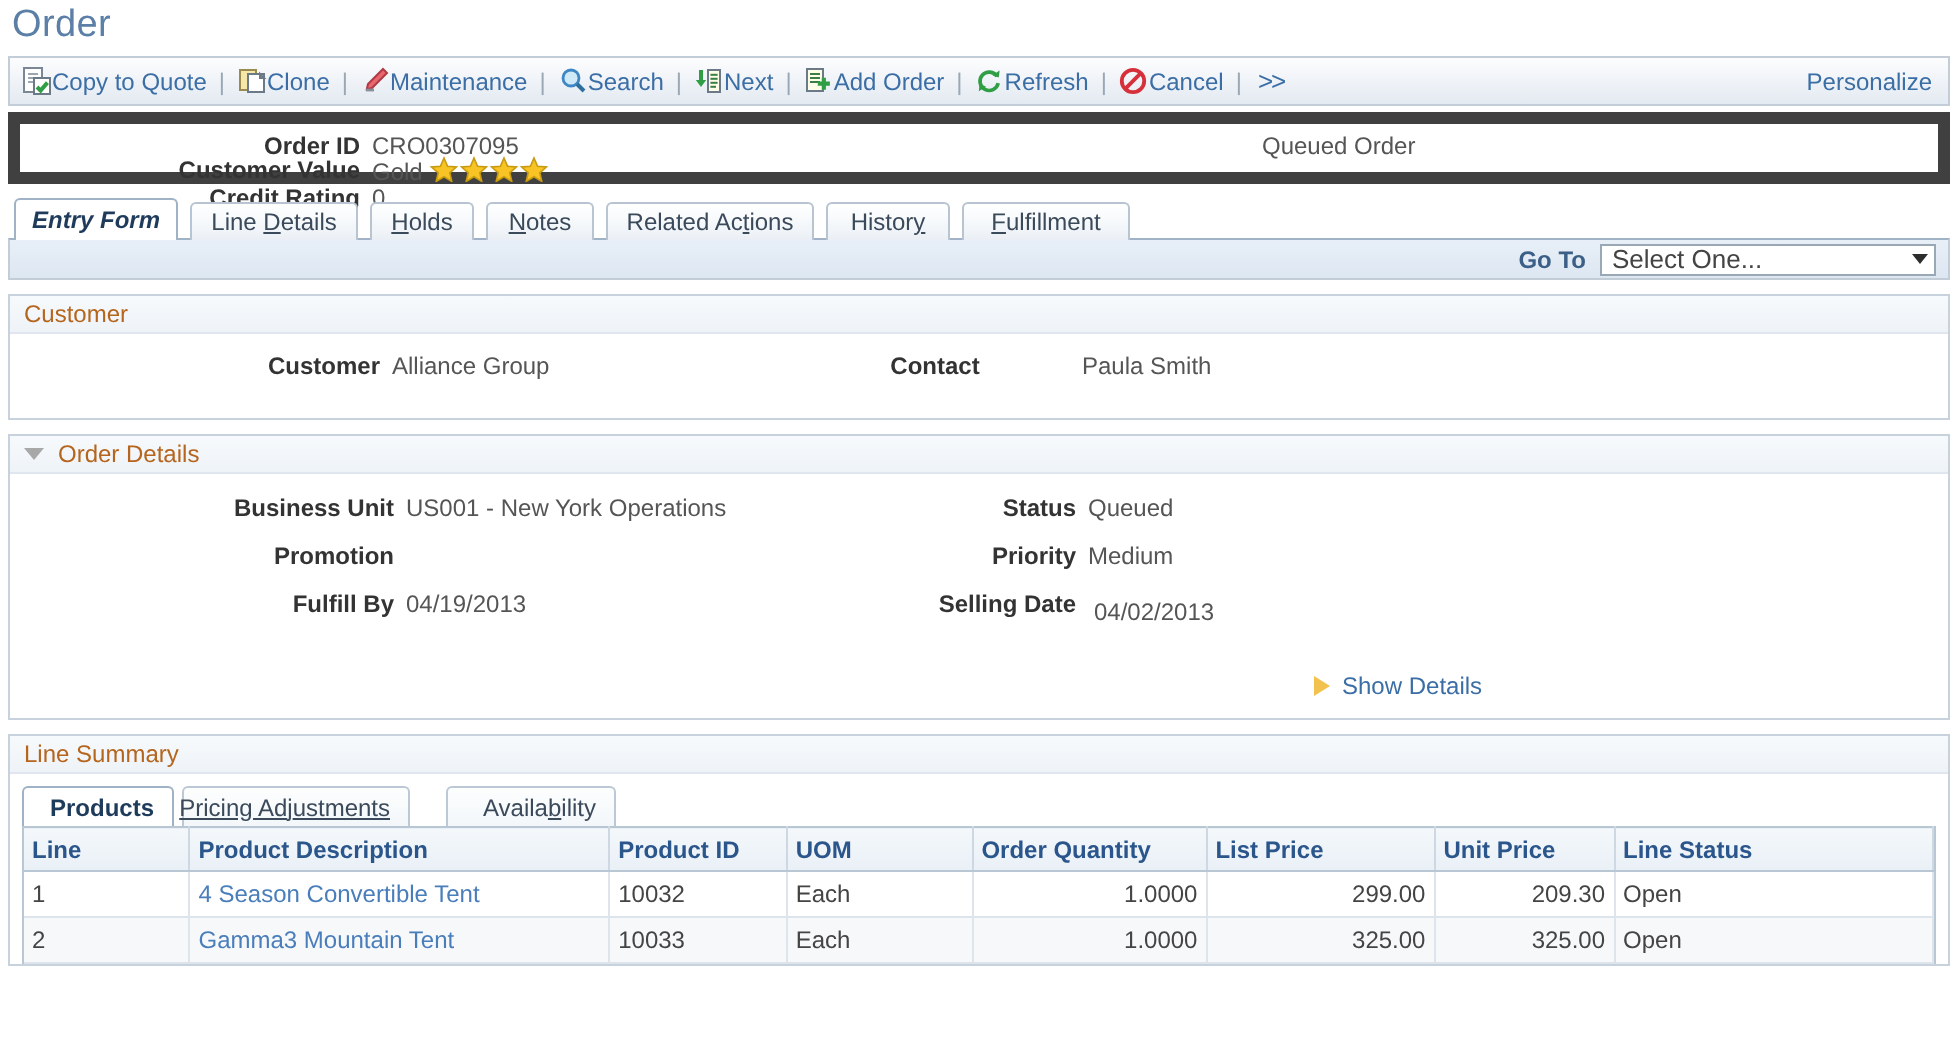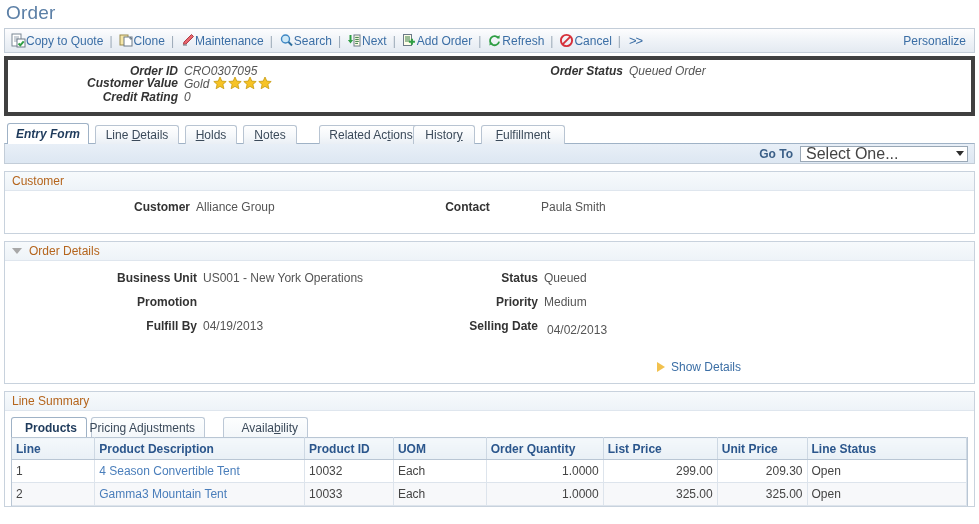--- a/index.html
+++ b/index.html
@@ -26,22 +26,22 @@
   .tb-actions{display:flex;align-items:center;flex:1;min-width:0;}
   .tb-item{display:flex;align-items:center;white-space:nowrap;}
   .tb-item .lbl{color:#3b6ea5;font-size:12px;padding-left:0;}
   .tb-sep{color:#9aa8b6;padding:0 6px;font-size:12px;}
   .tb-chev{color:#3b6ea5;font-size:13px;letter-spacing:-1px;padding:0 2px;}
   .tb-personalize{color:#3b6ea5;font-size:12px;white-space:nowrap;padding-right:2px;}
   .ico{display:inline-block;vertical-align:middle;line-height:0;}
 
   
   .hdr-panel{
-    margin:3px 4px 0 4px;border:4px solid #404040;background:#ffffff;
-    height:60px;position:relative;box-sizing:border-box;font-style:italic;
+    margin:3px 4px 0 4px;border:6px solid #404040;background:#ffffff;
+    height:36px;position:relative;box-sizing:border-box;
   }
   .fld{position:absolute;display:flex;align-items:flex-start;}
   .fld .lab{font-weight:bold;color:#333;text-align:right;font-size:12px;}
   .fld .val{color:#555;font-size:12px;padding-left:6px;}
   .stars{display:inline-block;padding-left:4px;vertical-align:-1px;}
 
   
   .tabstrip{position:relative;margin:8px 0 0 4px;height:20px;z-index:2;}
   .tab{
     position:absolute;bottom:0;height:19px;box-sizing:border-box;
@@ -58,21 +58,21 @@
   .tabs-underbar{
     margin:0 4px;height:21px;border:1px solid #c3cdd8;border-top:1px solid #9fb2c6;
     background:linear-gradient(to bottom,#e8eff7 0%,#dde7f2 100%);
     position:relative;box-sizing:border-box;display:flex;align-items:center;
     justify-content:flex-end;padding-right:6px;margin-top:-1px;
   }
   .goto-lab{font-weight:bold;color:#3b5f87;font-size:12px;padding-right:7px;}
   .goto-select{
     width:168px;height:16px;border:1px solid #9aa8b6;background:#fff;
     display:flex;align-items:center;justify-content:space-between;
-    font-size:16px;color:#444;padding:0 3px 0 5px;box-sizing:border-box;
+    font-size:13px;color:#444;padding:0 3px 0 5px;box-sizing:border-box;
   }
   .caret-dn{
     width:0;height:0;border-left:4px solid transparent;border-right:4px solid transparent;
     border-top:5px solid #2d2d2d;
   }
 
   
   .group{margin:7px 4px 0 4px;border:1px solid #c8d2dd;background:#fff;box-sizing:border-box;}
   .group-hdr{
     height:18px;display:flex;align-items:center;padding-left:7px;
@@ -270,42 +270,39 @@
       </span>
     </div>
 
     <div class="fld" style="left:0;top:30px;width:170px;justify-content:flex-end;">
       <span class="lab">Credit Rating</span>
     </div>
     <div class="fld" style="left:170px;top:30px;">
       <span class="val">0</span>
     </div>
 
-    <div class="fld" style="left:420px;top:4px;width:195px;justify-content:flex-end;">
-      <span class="lab">Order Status</span>
-    </div>
     <div class="fld" style="left:615px;top:4px;">
       <span class="val">Queued Order</span>
     </div>
   </div>
 
   <div class="tabstrip">
     <div class="tab active" style="left:3px;width:82px;">
       <span>Entry Form</span>
     </div>
     <div class="tab" style="left:91px;width:84px;">
       <span>Line <u>D</u>etails</span>
     </div>
     <div class="tab" style="left:181px;width:52px;">
       <span><u>H</u>olds</span>
     </div>
     <div class="tab" style="left:239px;width:54px;">
       <span><u>N</u>otes</span>
     </div>
-    <div class="tab" style="left:315px;width:104px;">
+    <div class="tab" style="left:299px;width:104px;">
       <span>Related Ac<u>t</u>ions</span>
     </div>
     <div class="tab" style="left:409px;width:62px;">
       <span>Histor<u>y</u></span>
     </div>
     <div class="tab" style="left:477px;width:84px;">
       <span><u>F</u>ulfillment</span>
     </div>
   </div>
 
@@ -396,21 +393,21 @@
   <div class="group">
     <div class="group-hdr">
       <span class="ttl">Line Summary</span>
     </div>
     <div class="group-body">
 
       <div class="inner-tabstrip">
         <div class="itab active" style="left:0;width:76px;">
           <span>Products</span>
         </div>
-        <div class="itab" style="left:80px;width:114px;">
+        <div class="itab" style="left:80px;width:114px;text-decoration:underline;">
           <span>Pricing Ad<u>j</u>ustments</span>
         </div>
         <div class="itab" style="left:212px;width:85px;">
           <span>Availa<u>b</u>ility</span>
         </div>
       </div>
 
       <div class="gridwrap">
         <table class="grid">
           <colgroup>

